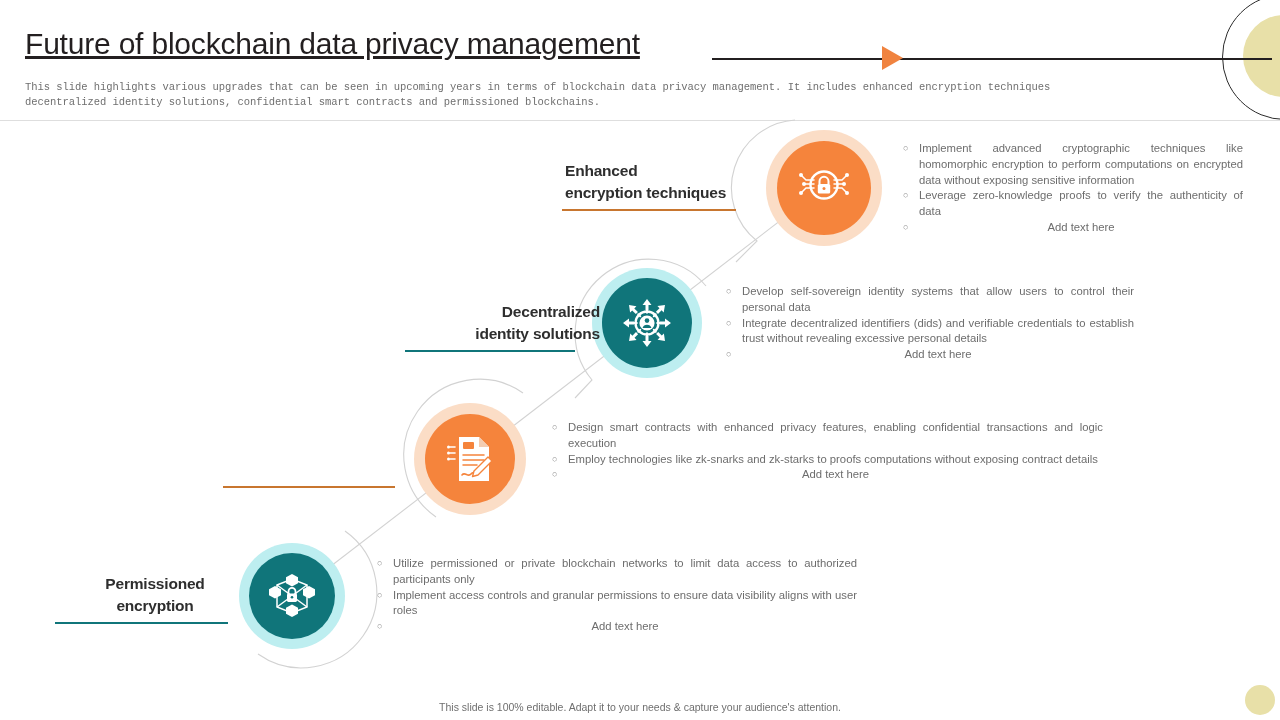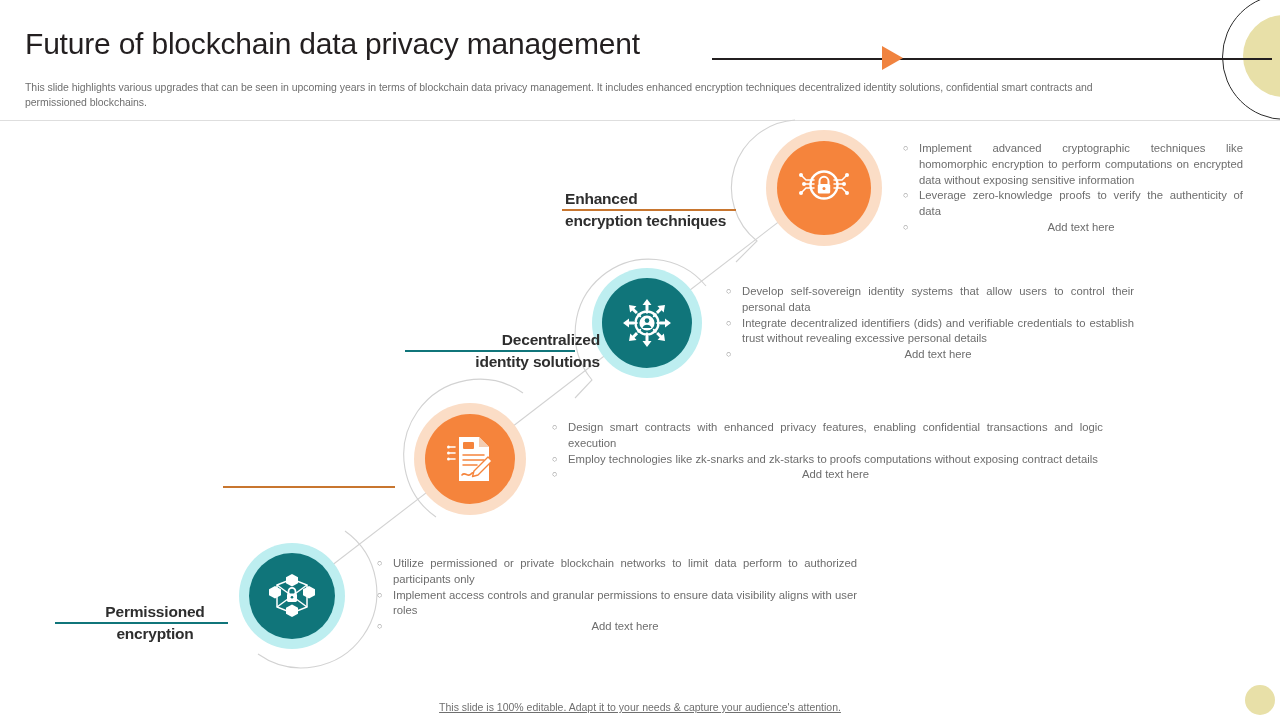--- a/index.html
+++ b/index.html
@@ -33,20 +33,21 @@
   
   .title{
     position:absolute;
     left:25px; top:27px;
     font-size:30px;
     font-weight:400;
     color:#231f20;
     letter-spacing:-0.2px;
     white-space:nowrap;
     font-family:"Liberation Sans", sans-serif;
+    text-decoration:underline;
   }
   .title-rule{
     position:absolute;
     left:712px; top:58px;
     height:2px;
     width:560px;
     background:#231f20;
   }
   .title-arrow{
     position:absolute;
@@ -57,20 +58,21 @@
     border-left:21px solid #f0833f;
   }
   .subtitle{
     position:absolute;
     left:25px; top:80px;
     width:1075px;
     font-size:10.5px;
     line-height:15px;
     color:#6f6f6f;
     letter-spacing:-0.05px;
+    font-family:Liberation Mono, monospace;
   }
   .header-divider{
     position:absolute;
     left:0; top:120px;
     width:1280px; height:1px;
     background:#dedede;
   }
 
   
   .connectors{position:absolute;left:0;top:0;width:1280px;height:720px;pointer-events:none;}
@@ -89,21 +91,20 @@
   .icon-svg{display:block;}
 
   
   .sec-head{
     position:absolute;
     font-size:15.5px;
     font-weight:bold;
     color:#2e2e2e;
     line-height:22px;
     letter-spacing:-0.2px;
-    margin-top:28px;
   }
   .sec-underline{
     position:absolute;
     height:2.4px;
   }
 
   
   .bullets{
     position:absolute;
     color:#6d6d6d;
@@ -126,21 +127,20 @@
   .bullet-text.nojust{text-align:center;}
 
   
   .footer{
     position:absolute;
     left:0; top:701px;
     width:1280px;
     text-align:center;
     font-size:10.5px;
     color:#6f6f6f;
-    text-decoration:underline;
   }
 </style>
 </head>
 <body>
 
 <div class="slide">
 
   <div class="deco-circle-outline" style="left:1222px;top:-6px;width:124px;height:124px;"></div>
   <div class="deco-circle-fill" style="left:1243px;top:15px;width:82px;height:82px;"></div>
 
@@ -325,21 +325,21 @@
     </div>
   </div>
   <div class="sec-head" style="left:60px;top:573px;width:190px;text-align:center;">
     <span>Permissioned</span><br>
     <span>encryption</span>
   </div>
   <div class="sec-underline" style="left:55px;top:622px;width:173px;background:#10757a;"></div>
   <div class="bullets" style="left:377px;top:556px;width:480px;">
     <div class="bullet-row">
       <span class="bullet-mark">○</span>
-      <span class="bullet-text">Utilize permissioned or private blockchain networks to limit data perform to authorized participants only</span>
+      <span class="bullet-text">Utilize permissioned or private blockchain networks to limit data access to authorized participants only</span>
     </div>
     <div class="bullet-row">
       <span class="bullet-mark">○</span>
       <span class="bullet-text">Implement access controls and granular permissions to ensure data visibility aligns with user roles</span>
     </div>
     <div class="bullet-row">
       <span class="bullet-mark">○</span>
       <span class="bullet-text nojust">Add text here</span>
     </div>
   </div>

